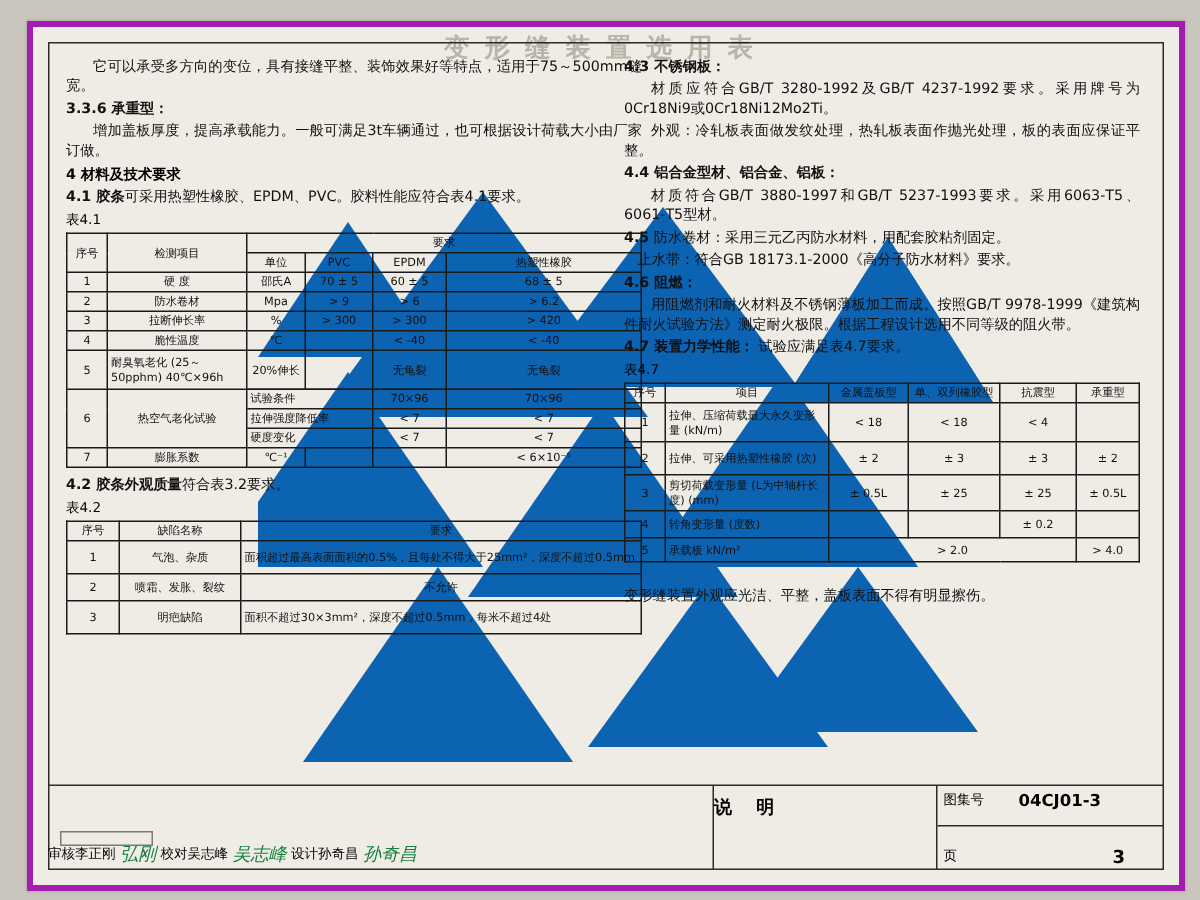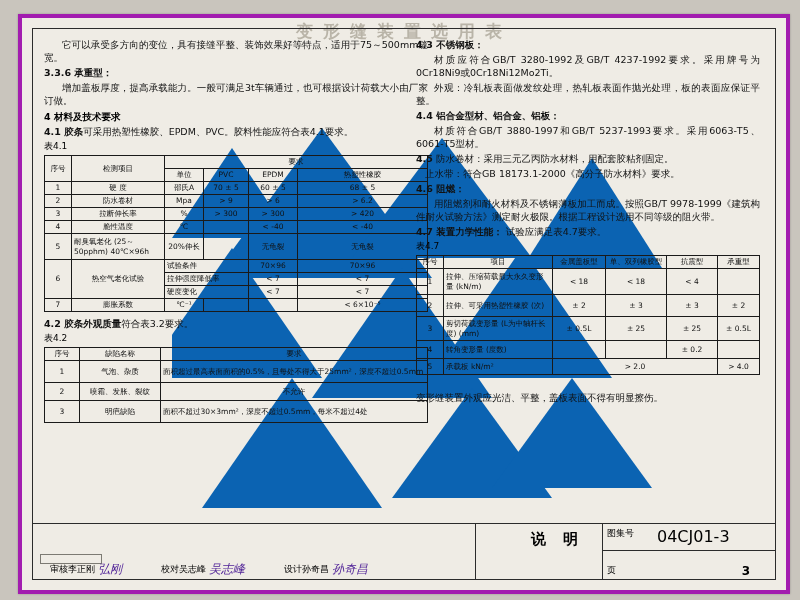--- a/index.html
+++ b/index.html
@@ -61,37 +61,37 @@
     z-index:4;background:rgba(239,236,229,.0);
   }
   .tb-left{
     position:absolute;left:0;top:0;width:443px;height:100%;
   }
   .tb-mid{
     position:absolute;left:443px;top:0;width:163px;height:100%;
     border-left:1.5px solid #2b2b2b;
   }
   .tb-right{
-    position:absolute;left:570px;top:0;right:0;height:100%;
+    position:absolute;left:592px;top:0;right:0;height:100%;
     border-left:1.5px solid #2b2b2b;
   }
   .divh{position:absolute;left:0;right:0;height:0;border-top:1.5px solid #2b2b2b;}
   .sigrow{
     position:absolute;left:0;bottom:0;width:100%;height:22px;
     display:flex;align-items:center;font-size:9px;
   }
-  .sigcell{display:flex;align-items:center;padding:0 18px;white-space:nowrap;}
+  .sigcell{display:flex;align-items:center;padding:0 0;white-space:nowrap;}
   .sig{font-family:"DejaVu Serif","Liberation Serif",serif;font-style:italic;
-       font-size:12px;color:#4c1d95;padding:0 3px;}
+       font-size:12px;color:#15803d;padding:0 3px;}
   .bigtitle{
-    position:absolute;left:0;right:0;top:6px;text-align:center;
-    font-size:15px;font-weight:bold;letter-spacing:6px;
+    position:absolute;left:0;right:0;top:6px;text-align:left;
+    font-size:12px;font-weight:bold;letter-spacing:6px;
   }
   .code-lbl{position:absolute;left:4px;top:5px;font-size:9px;}
-  .code-val{position:absolute;left:4px;top:5px;font-size:16px;font-weight:normal;}
+  .code-val{position:absolute;left:4px;top:5px;font-size:11px;font-weight:bold;}
   .pg-lbl{position:absolute;left:4px;bottom:3px;font-size:9px;}
   .pg-val{position:absolute;right:26px;bottom:2px;font-size:12px;font-weight:bold;}
   .scrib{
     position:absolute;left:18px;bottom:26px;width:60px;height:8px;
     border:1px solid #7c7a73;z-index:1;
   }
 </style>
 </head>
 <body>
 

